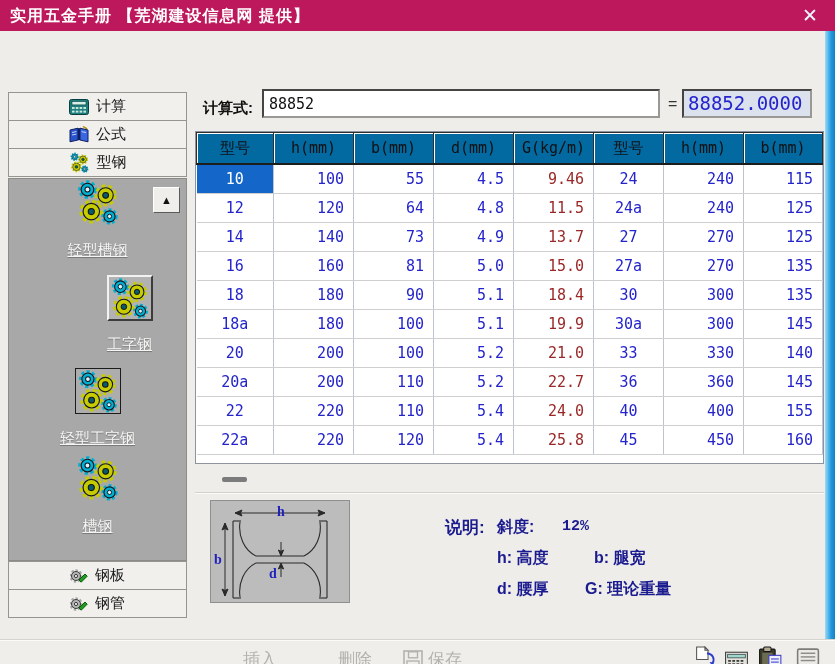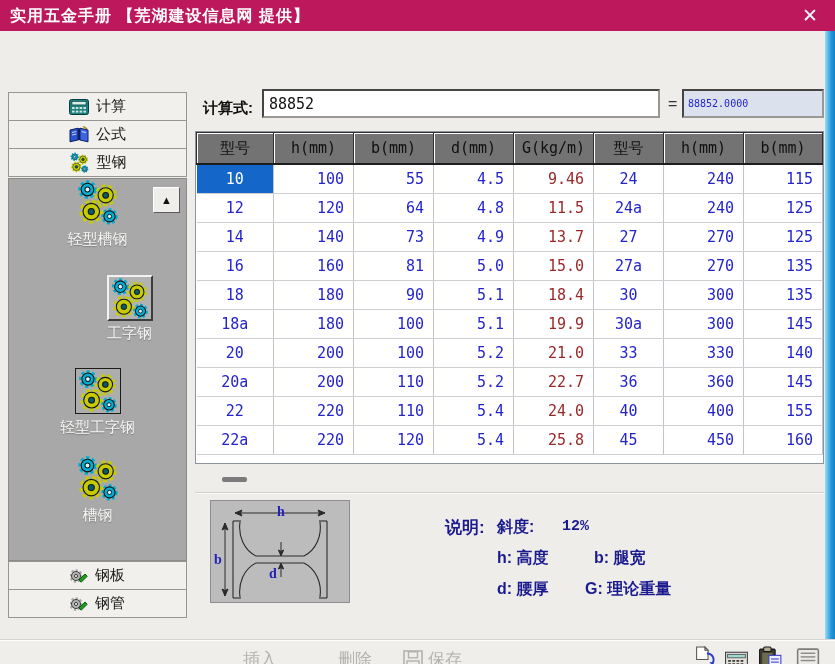--- a/index.html
+++ b/index.html
@@ -20,32 +20,32 @@
   .up-btn{position:absolute;right:6px;top:8px;width:27px;height:26px;background:#f0eeeb;border:1px solid;border-color:#ffffff #5a5a5a #5a5a5a #ffffff;box-sizing:border-box;text-align:center;line-height:24px;font-size:11px;color:#111;}
   .shape-item{position:absolute;left:0;width:177px;text-align:center;}
   .shape-item:nth-child(2){top:12px;}
   .shape-item:nth-child(3){top:96px;padding-left:32px;}
   .shape-item:nth-child(4){top:189px;}
   .shape-item:nth-child(5){top:276px;text-align:center;}
   .shape-icon{display:inline-block;width:46px;height:46px;box-sizing:border-box;}
   .shape-icon svg{width:100%;height:100%;}
   .frame-raised .shape-icon{border:2px solid;border-color:#f2f2f2 #3c3c3c #3c3c3c #f2f2f2;background:#b2b2b2;}
   .frame-outline .shape-icon{border:1px solid #1c1c1c;background:#adadad;}
-  .shape-label{display:block;margin-top:1px;color:#f6f6f4;font-size:15px;text-shadow:0 1px 1px #7a7a7a;}
+  .shape-label{display:block;margin-top:12px;color:#f6f6f4;font-size:15px;text-shadow:0 1px 1px #7a7a7a;text-decoration:underline;}
 
   
   .calc-label{position:absolute;left:203px;top:99px;font-size:15px;color:#101010;font-weight:bold;}
   .calc-input{position:absolute;left:262px;top:89px;width:398px;height:29px;box-sizing:border-box;border:2px inset #9a9894;background:#fff;font-family:"DejaVu Sans Mono",monospace;font-size:15px;color:#111;padding:2px 5px;}
   .equals-sign{position:absolute;left:668px;top:95px;font-size:16px;color:#333;}
-  .calc-result{position:absolute;left:682px;top:89px;width:142px;height:29px;box-sizing:border-box;border:2px inset #9a9894;background:#dbe1ed;color:#2424cd;font-family:"DejaVu Sans Mono",monospace;font-size:10px;line-height:25px;padding:0 4px;}
+  .calc-result{position:absolute;left:682px;top:89px;width:130px;height:29px;box-sizing:border-box;border:2px inset #9a9894;background:#dbe1ed;color:#2424cd;font-family:"DejaVu Sans Mono",monospace;font-size:19px;line-height:25px;padding:0 4px;}
 
   
   .table-wrap{position:absolute;left:195px;top:131px;width:629px;height:333px;background:#fff;border:1px solid #8d949e;box-sizing:border-box;}
   table.grid{border-collapse:collapse;table-layout:fixed;width:626px;font-family:"DejaVu Sans Mono",monospace;font-size:15px;}
-  table.grid th{height:28px;background:#737373;border:1px solid #2e2e2e;border-bottom:2px solid #1d1d1d;box-shadow:inset 1px 1px 0 #ffffff;font-weight:normal;color:#101010;text-align:center;}
+  table.grid th{height:28px;background:#0369a1;border:1px solid #2e2e2e;border-bottom:2px solid #1d1d1d;box-shadow:inset 1px 1px 0 #ffffff;font-weight:normal;color:#101010;text-align:center;}
   table.grid td{height:28px;border-right:1px solid #bdc4cf;border-bottom:1px solid #cfcfcf;padding:0 9px 0 0;text-align:right;white-space:nowrap;overflow:hidden;}
   table.grid td.model{text-align:center;padding:0;}
   table.grid td.num,table.grid td.model{color:#2424cd;}
   table.grid td.gval{color:#9a2828;}
   table.grid td.selected{background:#1467c8;color:#fff;}
 
   .hscroll-thumb{position:absolute;left:222px;top:477px;width:25px;height:5px;background:#7b7b7b;border-radius:2px;}
   .groove{position:absolute;left:195px;top:492px;width:629px;height:0;border-top:1px solid #d2d0cc;border-bottom:1px solid #fcfbf9;}
 
   

